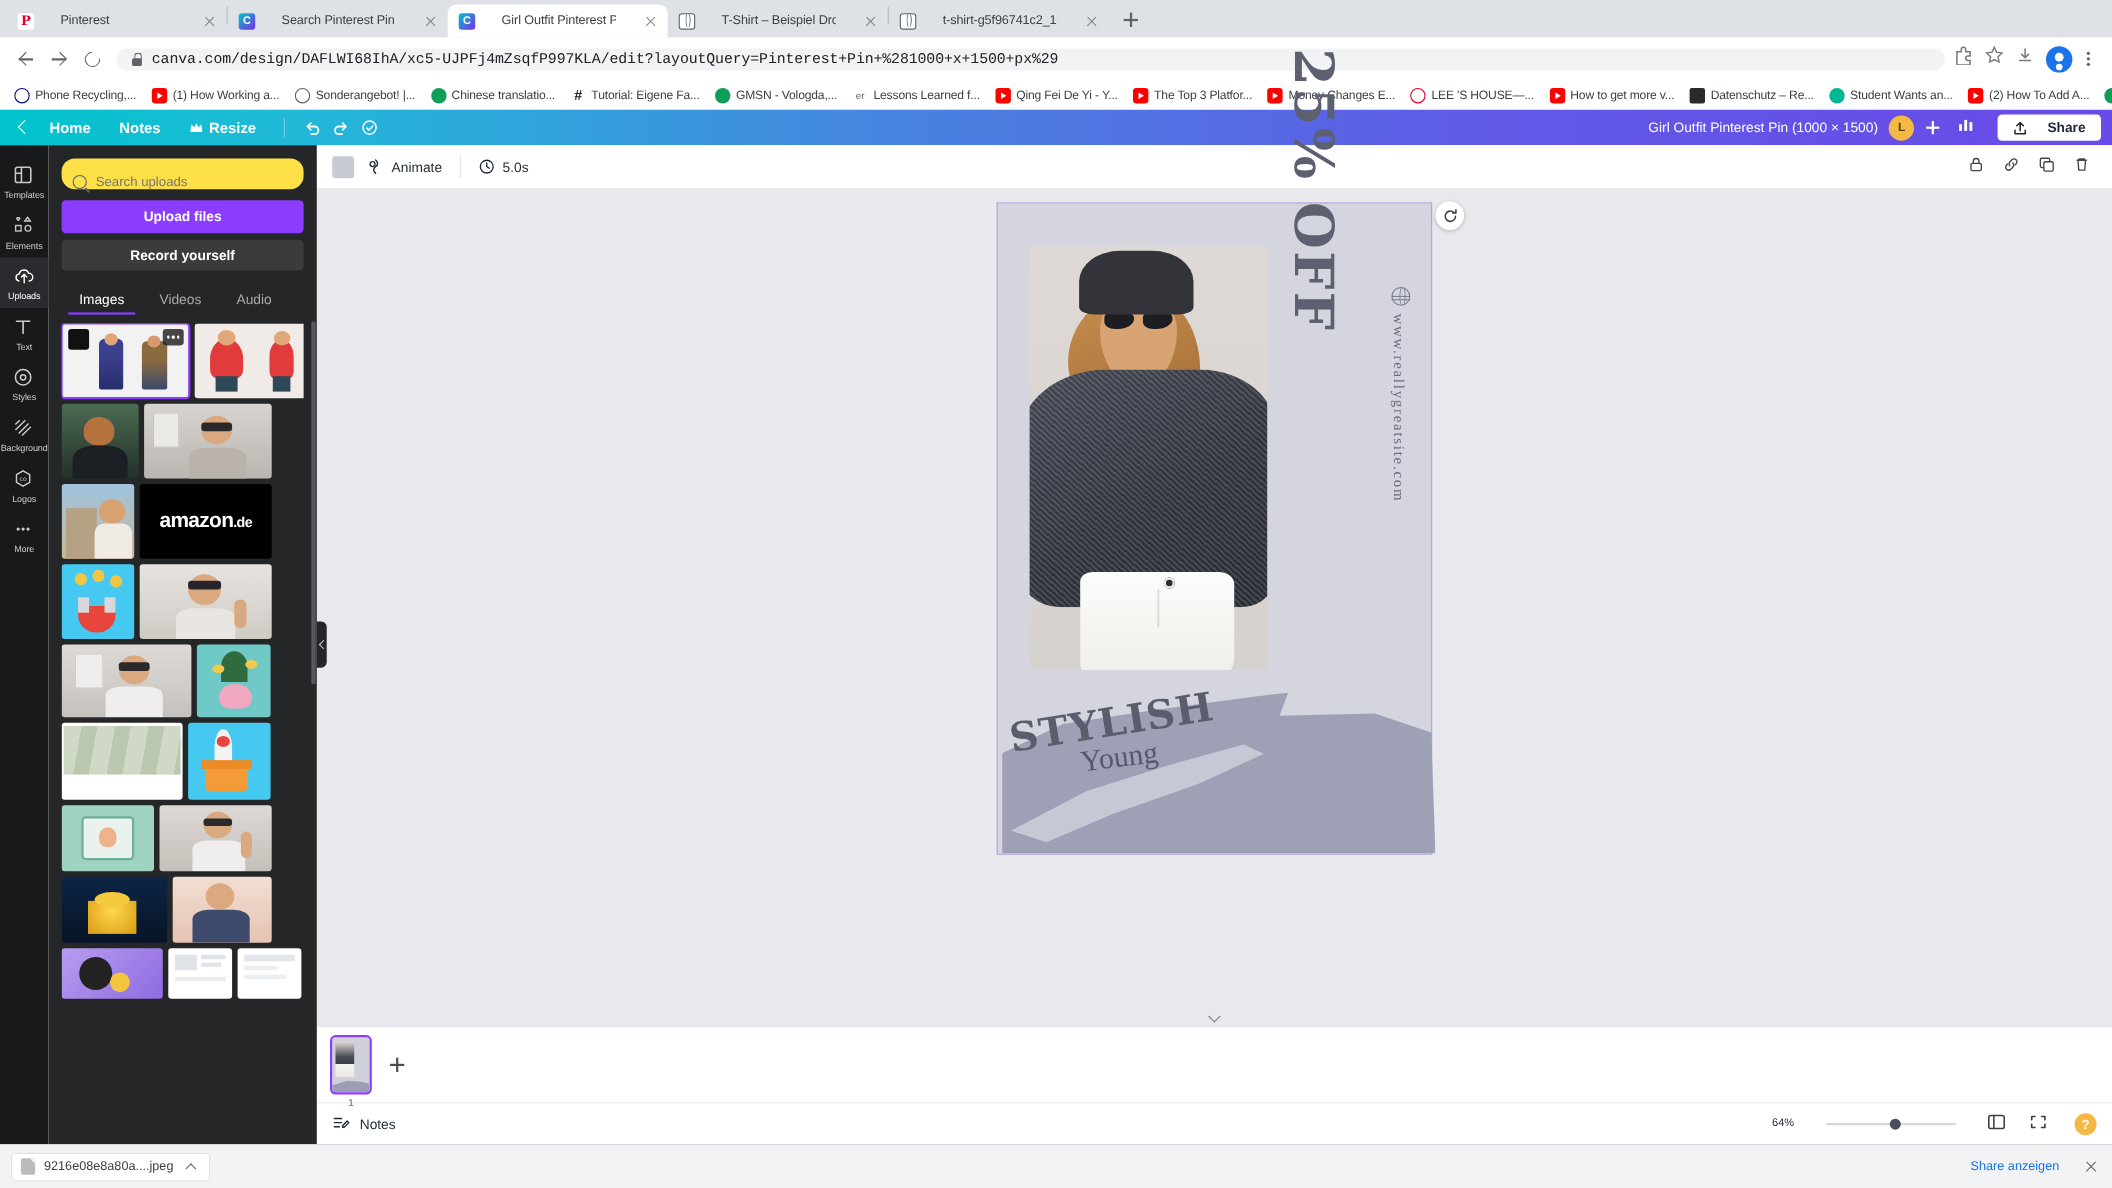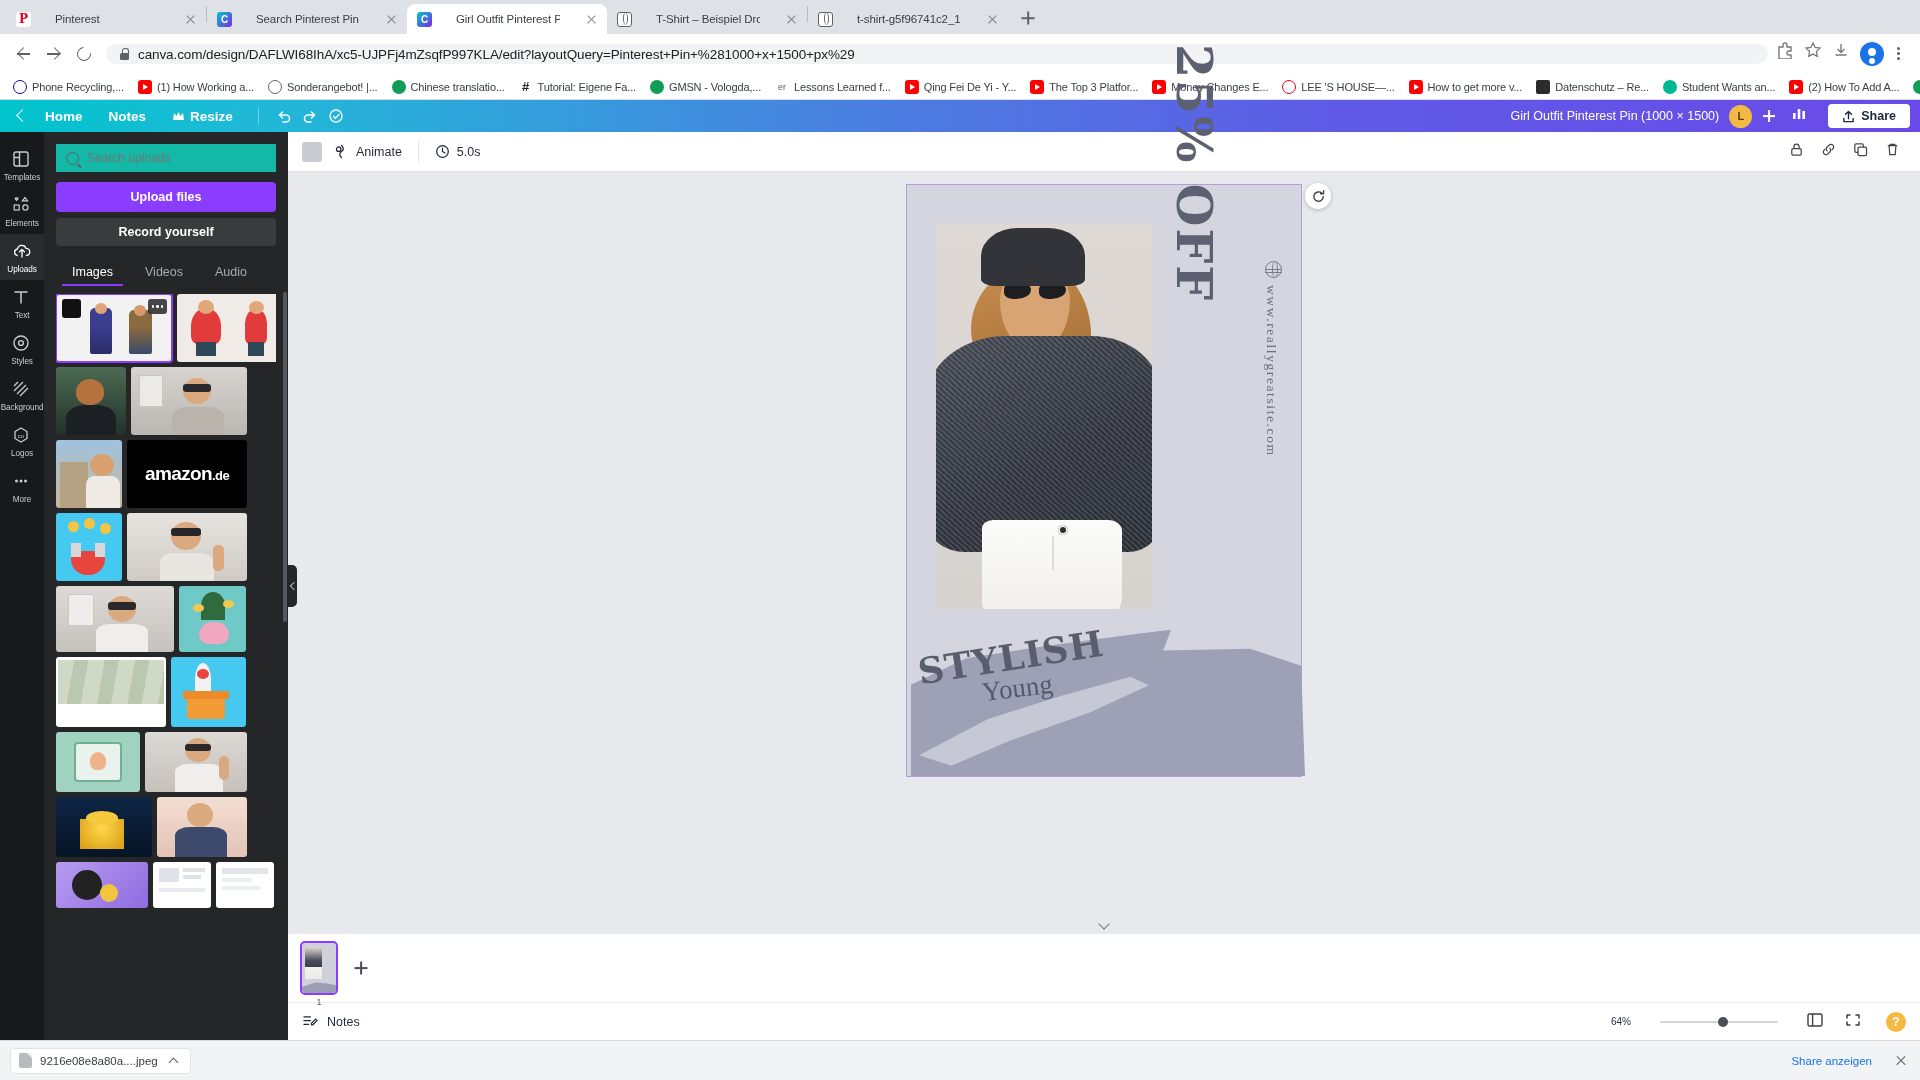--- a/index.html
+++ b/index.html
@@ -83,21 +83,21 @@
   .arrowl { transform: rotate(45deg); }
   .arrowr { transform: rotate(-135deg); left: 10px; }
   .arrow-stem { position: absolute; top: 13px; left: 7px; width: 13px; height: 1.7px; background:#5f6368; }
   .reload {
     position: absolute; left: 7px; top: 7px; width: 14px; height: 14px;
     border: 1.7px solid #5f6368; border-radius: 50%; border-top-color: transparent;
     transform: rotate(40deg);
   }
   .omnibox {
     flex: 1; height: 20px; background: #f1f3f4; border-radius: 14px;
-    display: flex; align-items: center; padding: 0 14px; gap: 9px; margin: 0 6px;
+    display: flex; align-items: center; padding: 0 14px; gap: 9px; margin: 0 6px; font-family: Liberation Mono, monospace;
   }
   .lock {
     width: 9px; height: 12px; position: relative; flex: none;
   }
   .lock::before {
     content: ""; position: absolute; bottom: 0; left: 0; width: 9px; height: 7px;
     background: #5f6368; border-radius: 1.5px;
   }
   .lock::after {
     content: ""; position: absolute; top: 0; left: 2px; width: 5px; height: 6px;
@@ -173,21 +173,21 @@
     font-size: 11px; font-weight: bold; display:flex; align-items:center; justify-content:center;
     flex:none; margin-right: 6px;
   }
   .ch-plus { width: 22px; height: 22px; position:relative; flex:none; margin-right: 10px; }
   .ch-plus::before, .ch-plus::after { content:""; position:absolute; background:#fff; left:50%; top:50%; }
   .ch-plus::before { width: 12px; height: 1.8px; transform: translate(-50%,-50%); }
   .ch-plus::after { width: 1.8px; height: 12px; transform: translate(-50%,-50%); }
   .ch-chart { width: 24px; height: 24px; position:relative; flex:none; margin-right: 14px; }
   .ch-share {
     background: #ffffff; color: #1f2937; font-size: 12.5px; font-weight: 600;
-    padding: 5px 14px; border-radius: 4px; display:flex; align-items:center; gap:6px; flex:none;
+    padding: 5px 14px; border-radius: 4px; display:flex; align-items:center; gap:18px; flex:none;
   }
 
   .canva-body { flex: 1; display: flex; min-height: 0; }
 
   
   .rail {
     width: 44px; background: #18191b; flex: none; display: flex;
     flex-direction: column; align-items: center; padding-top: 10px; gap: 0;
   }
   .rail-item {
@@ -198,21 +198,21 @@
   .rail-label { font-size: 8.2px; letter-spacing: -.1px; }
   .rail-ico { width: 20px; height: 20px; position: relative; }
 
   
   .panel {
     width: 244px; background: #252627; flex: none; display: flex; flex-direction: column;
     position: relative;
   }
   .panel-inner { padding: 12px 12px 0; display:flex; flex-direction:column; min-height:0; flex:1; }
   .search-box {
-    height: 28px; background: #14b8a6; border-radius: 0; display:flex; align-items:center;
+    height: 28px; background: #fde047; border-radius: 12px; display:flex; align-items:flex-end;
     gap: 8px; padding: 0 10px; flex:none;
   }
   .search-box .mag {
     width: 13px; height: 13px; border: 1.6px solid #5f6368; border-radius: 50%;
     position: relative; flex: none;
   }
   .search-box .mag::after {
     content:""; position:absolute; right:-4px; bottom:-3px; width:5px; height:1.6px;
     background:#5f6368; transform: rotate(45deg);
   }

